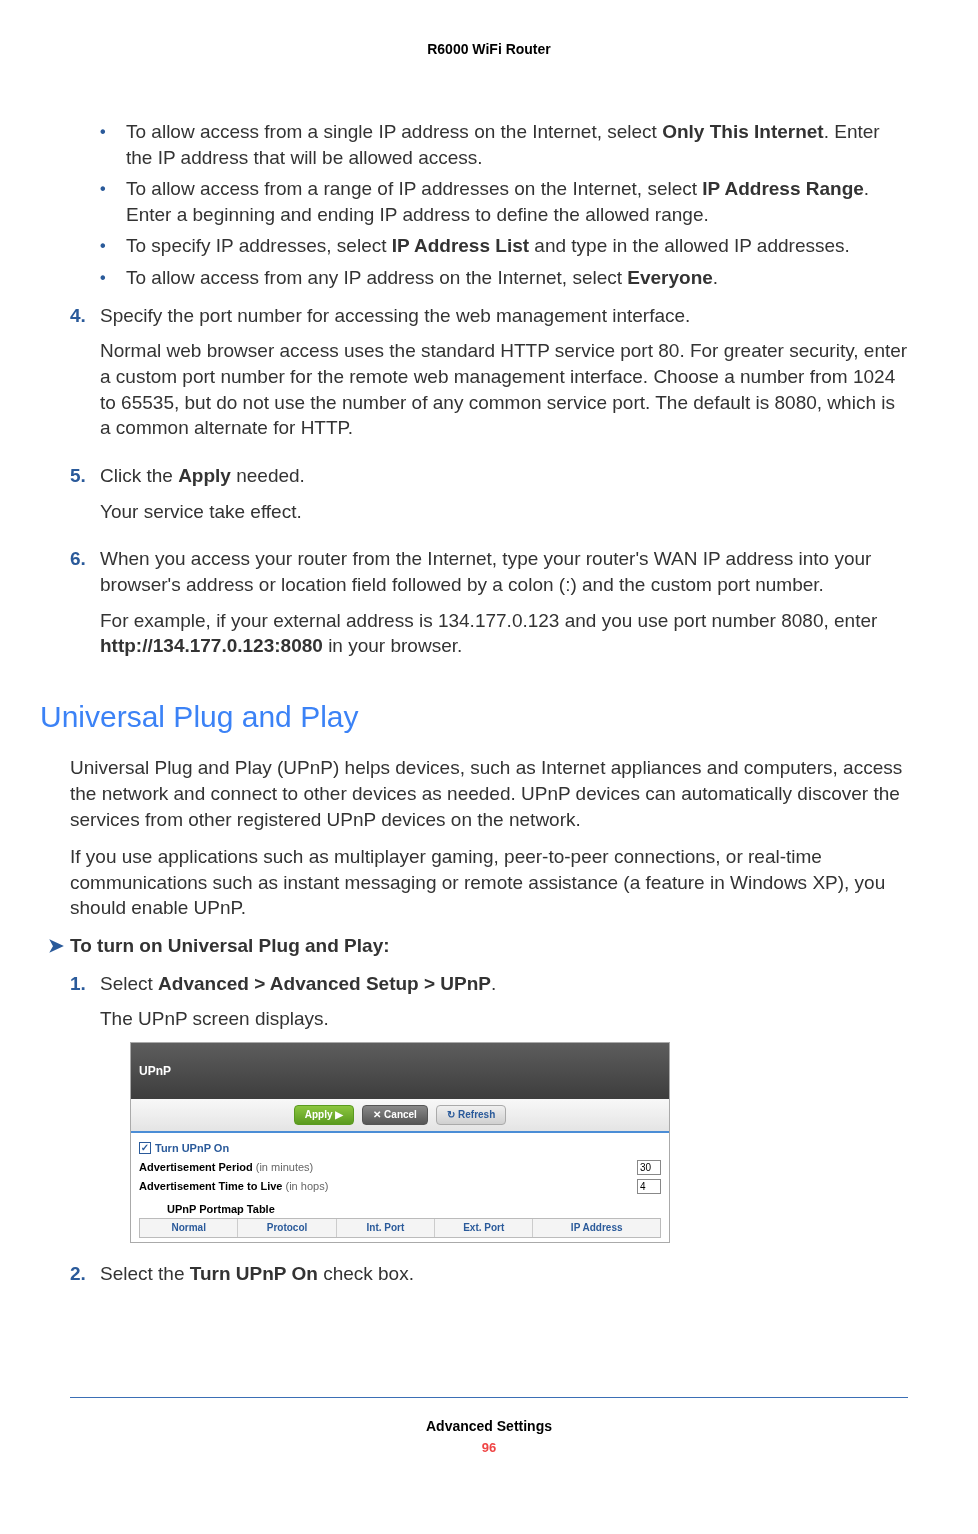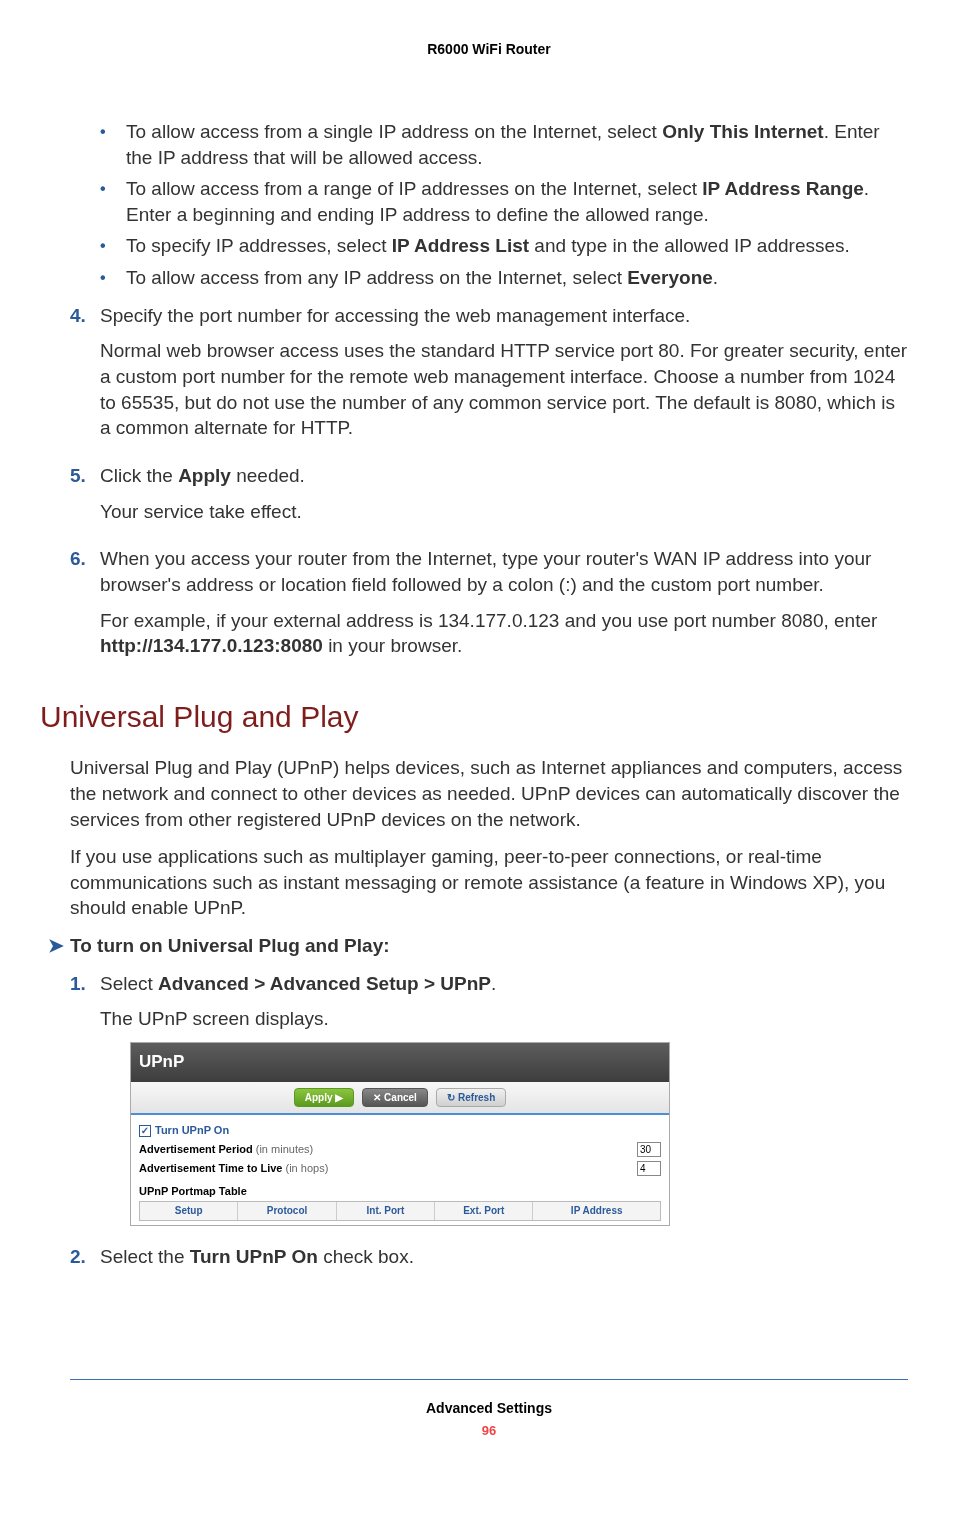--- a/index.html
+++ b/index.html
@@ -39,21 +39,21 @@
   .num-label {
     color: #2a5a9a;
     font-weight: bold;
     width: 30px;
     flex-shrink: 0;
   }
   .num-body { flex:1; }
   .num-body p { margin: 0 0 10px 0; }
   .num-body p:first-child { margin-top:0; }
   .section-heading {
-    color: #7f1d1d;
+    color: #3b82f6;
     font-size: 30px;
     font-weight: normal;
     margin: 28px 0 18px -30px;
     font-family: "Segoe UI", Arial, sans-serif;
   }
   .para { margin: 12px 0; }
   .proc-row {
     display: flex;
     margin: 12px 0 8px -22px;
   }
@@ -68,42 +68,42 @@
   
   .shot {
     width: 540px;
     border: 1px solid #aaa;
     background: #fff;
     margin: 6px 0 6px 30px;
     font-size: 11px;
   }
   .shot-titlebar {
     background: linear-gradient(#5d5d5d,#3d3d3d);
-    color:#fff; padding:8px 8px; font-weight:bold; font-size:17px;
+    color:#fff; padding:20px 8px; font-weight:bold; font-size:12px;
   }
   .shot-toolbar {
     display:flex; justify-content:center; gap:8px;
     background: linear-gradient(#f8f8f8,#e4e4e4);
     padding:6px; border-bottom:2px solid #4b8dd6;
   }
   .tbtn {
     display:flex; align-items:center; gap:3px;
     border:1px solid #999; border-radius:4px;
     padding:2px 10px; font-size:10px; font-weight:bold; color:#fff;
   }
   .tbtn.apply { background:linear-gradient(#8cc63f,#5a9a1f); border-color:#5a9a1f;}
   .tbtn.cancel { background:linear-gradient(#888,#555); border-color:#555;}
   .tbtn.refresh { background:linear-gradient(#f0f0f0,#d0d0d0); color:#2a5a9a; border-color:#aaa;}
   .shot-body { padding:6px 8px 4px 8px; color:#000;}
   .shot-row { display:flex; justify-content:space-between; align-items:center; padding:2px 0;}
   .chk { width:12px;height:12px;border:1px solid #2a5a9a;display:inline-flex;align-items:center;justify-content:center;font-size:10px;color:#2a5a9a;margin-right:4px;}
   .turn-on { color:#2a5a9a; font-weight:bold; display:flex;align-items:center;}
   .inp { width:24px; border:1px solid #888; font-size:10px; padding:1px 2px; text-align:left;}
   .muted { color:#666;}
-  .sect-label { font-weight:bold; margin-top:6px;}
+  .sect-label { font-weight:bold; margin-top:6px;margin-left:28px;}
   .ptable {
     display:flex; border:1px solid #bbb; margin-top:2px;
   }
   .ptable div {
     flex:1; text-align:center; color:#2a5a9a; font-weight:bold;
     font-size:10px; border-right:1px solid #ccc; padding:2px 0;
     background:#f4f4f4;
   }
   .ptable div:last-child{border-right:none; flex:1.3;}
 
@@ -205,21 +205,21 @@
         <div class="shot-row">
           <span><b>Advertisement Period</b><span class="muted"> (in minutes)</span></span>
           <input class="inp" value="30" style="">
         </div>
         <div class="shot-row">
           <span><b>Advertisement Time to Live</b><span class="muted"> (in hops)</span></span>
           <input class="inp" value="4" style="">
         </div>
         <div class="sect-label">UPnP Portmap Table</div>
         <div class="ptable">
-          <div>Setup</div>
+          <div>Normal</div>
           <div>Protocol</div>
           <div>Int. Port</div>
           <div>Ext. Port</div>
           <div>IP Address</div>
         </div>
       </div>
     </div>
 
   </div>
 </div>

